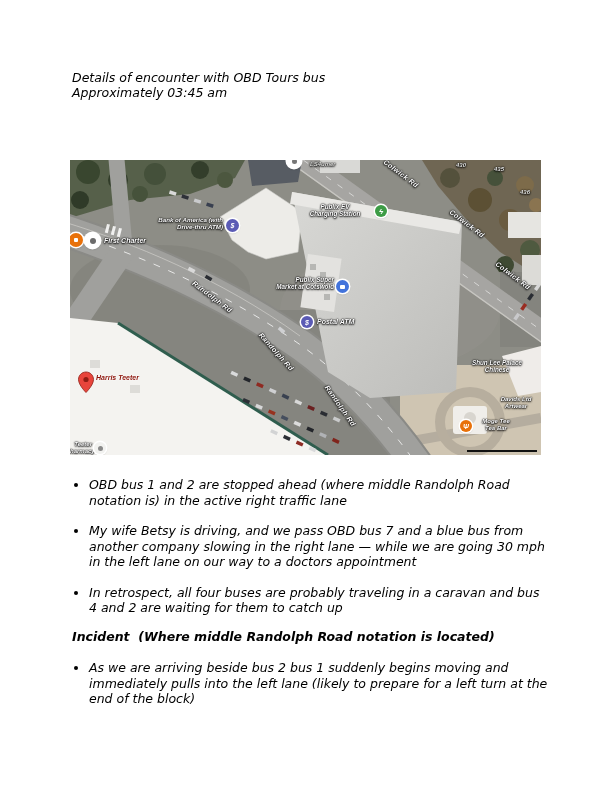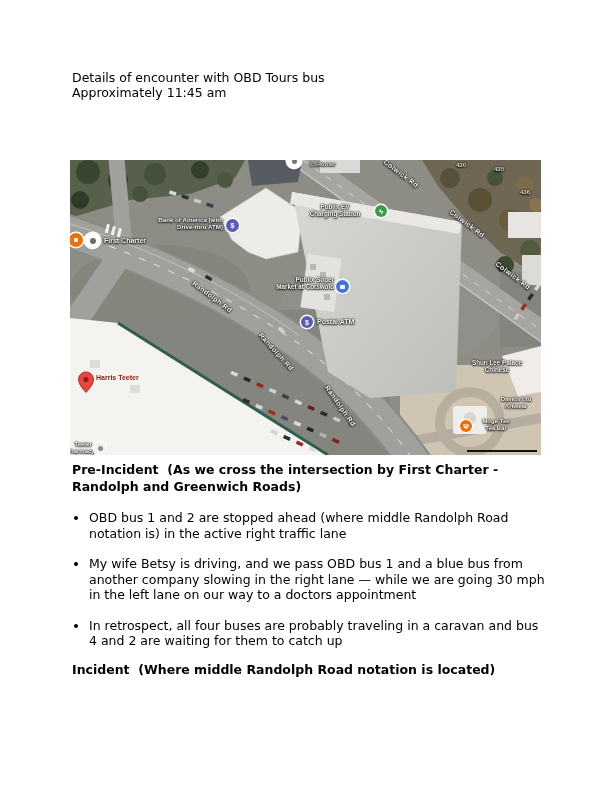--- a/index.html
+++ b/index.html
@@ -1,20 +1,20 @@
 <!DOCTYPE html>
 <html><head>
 <meta charset="utf-8">
 <style>
   html,body{margin:0;padding:0;}
   body{
     width:612px;height:792px;position:relative;background:#ffffff;
     font-family:"DejaVu Sans",sans-serif;color:#000;overflow:hidden;
   }
-  .page{position:absolute;inset:0;background:#fff;}
+  .page{position:absolute;inset:0;background:#fff;font-style:italic;}
 
   
   .doc-header{position:absolute;left:72px;top:70px;font-size:12.5px;line-height:15.4px;}
   .content{position:absolute;left:72px;top:462px;width:478px;font-size:12.5px;line-height:15.5px;}
   .content h3{font-size:12.5px;font-weight:bold;margin:0 0 13px 0;white-space:pre-wrap;line-height:16.5px;}
   .content h3.h-incident{margin-bottom:8px;}
   .content ul{margin:0 0 13px 0;padding-left:17px;}
   .content ul.last{margin-bottom:0;}
   .content li{margin:15px 0 1px 0;}
 
@@ -44,21 +44,21 @@
   }
   .micon .dot{background:#fff;border-radius:1px;}
 </style>
 </head>
 <body>
 
 <div class="page">
 
   <div class="doc-header">
     <div>Details of encounter with OBD Tours bus</div>
-    <div>Approximately 11:45 am</div>
+    <div>Approximately 03:45 am</div>
   </div>
 
   <div class="map">
     <svg viewBox="0 0 471 295" width="471" height="295">
       <defs>
         <linearGradient id="pubG" x1="0" y1="0" x2="1" y2="1">
           <stop offset="0" stop-color="#d8d8d5"></stop>
             <stop offset="1" stop-color="#bdbdba"></stop>
         </linearGradient>
       </defs>
@@ -259,22 +259,24 @@
     <div class="micon" style="left:24px;top:282px;width:12px;height:12px;background:#f2f2f0;">
         <span style="width:5px;height:5px;border-radius:50%;background:#8a8a8a;"></span>
       </div>
 
     <div class="mlabel tiny dim" style="left:386px;top:2px;">430</div>
     <div class="mlabel tiny dim" style="left:424px;top:6px;">435</div>
     <div class="mlabel tiny dim" style="left:450px;top:29px;">436</div>
   </div>
 
   <div class="content">
-    <h3>Pre-Incident  (As we cross the intersection by First Charter - Randolph and Greenwich Roads)</h3>
     <ul>
       <li>OBD bus 1 and 2 are stopped ahead (where middle Randolph Road notation is) in the active right traffic lane</li>
-      <li>My wife Betsy is driving, and we pass OBD bus 1 and a blue bus from another company slowing in the right lane — while we are going 30 mph in the left lane on our way to a doctors appointment</li>
+      <li>My wife Betsy is driving, and we pass OBD bus 7 and a blue bus from another company slowing in the right lane — while we are going 30 mph in the left lane on our way to a doctors appointment</li>
       <li>In retrospect, all four buses are probably traveling in a caravan and bus 4 and 2 are waiting for them to catch up</li>
     </ul>
     <h3 class="h-incident">Incident  (Where middle Randolph Road notation is located)</h3>
+    <ul class="last">
+      <li>As we are arriving beside bus 2 bus 1 suddenly begins moving and immediately pulls into the left lane (likely to prepare for a left turn at the end of the block)</li>
+    </ul>
   </div>
 
 </div>
 
 </body></html>

